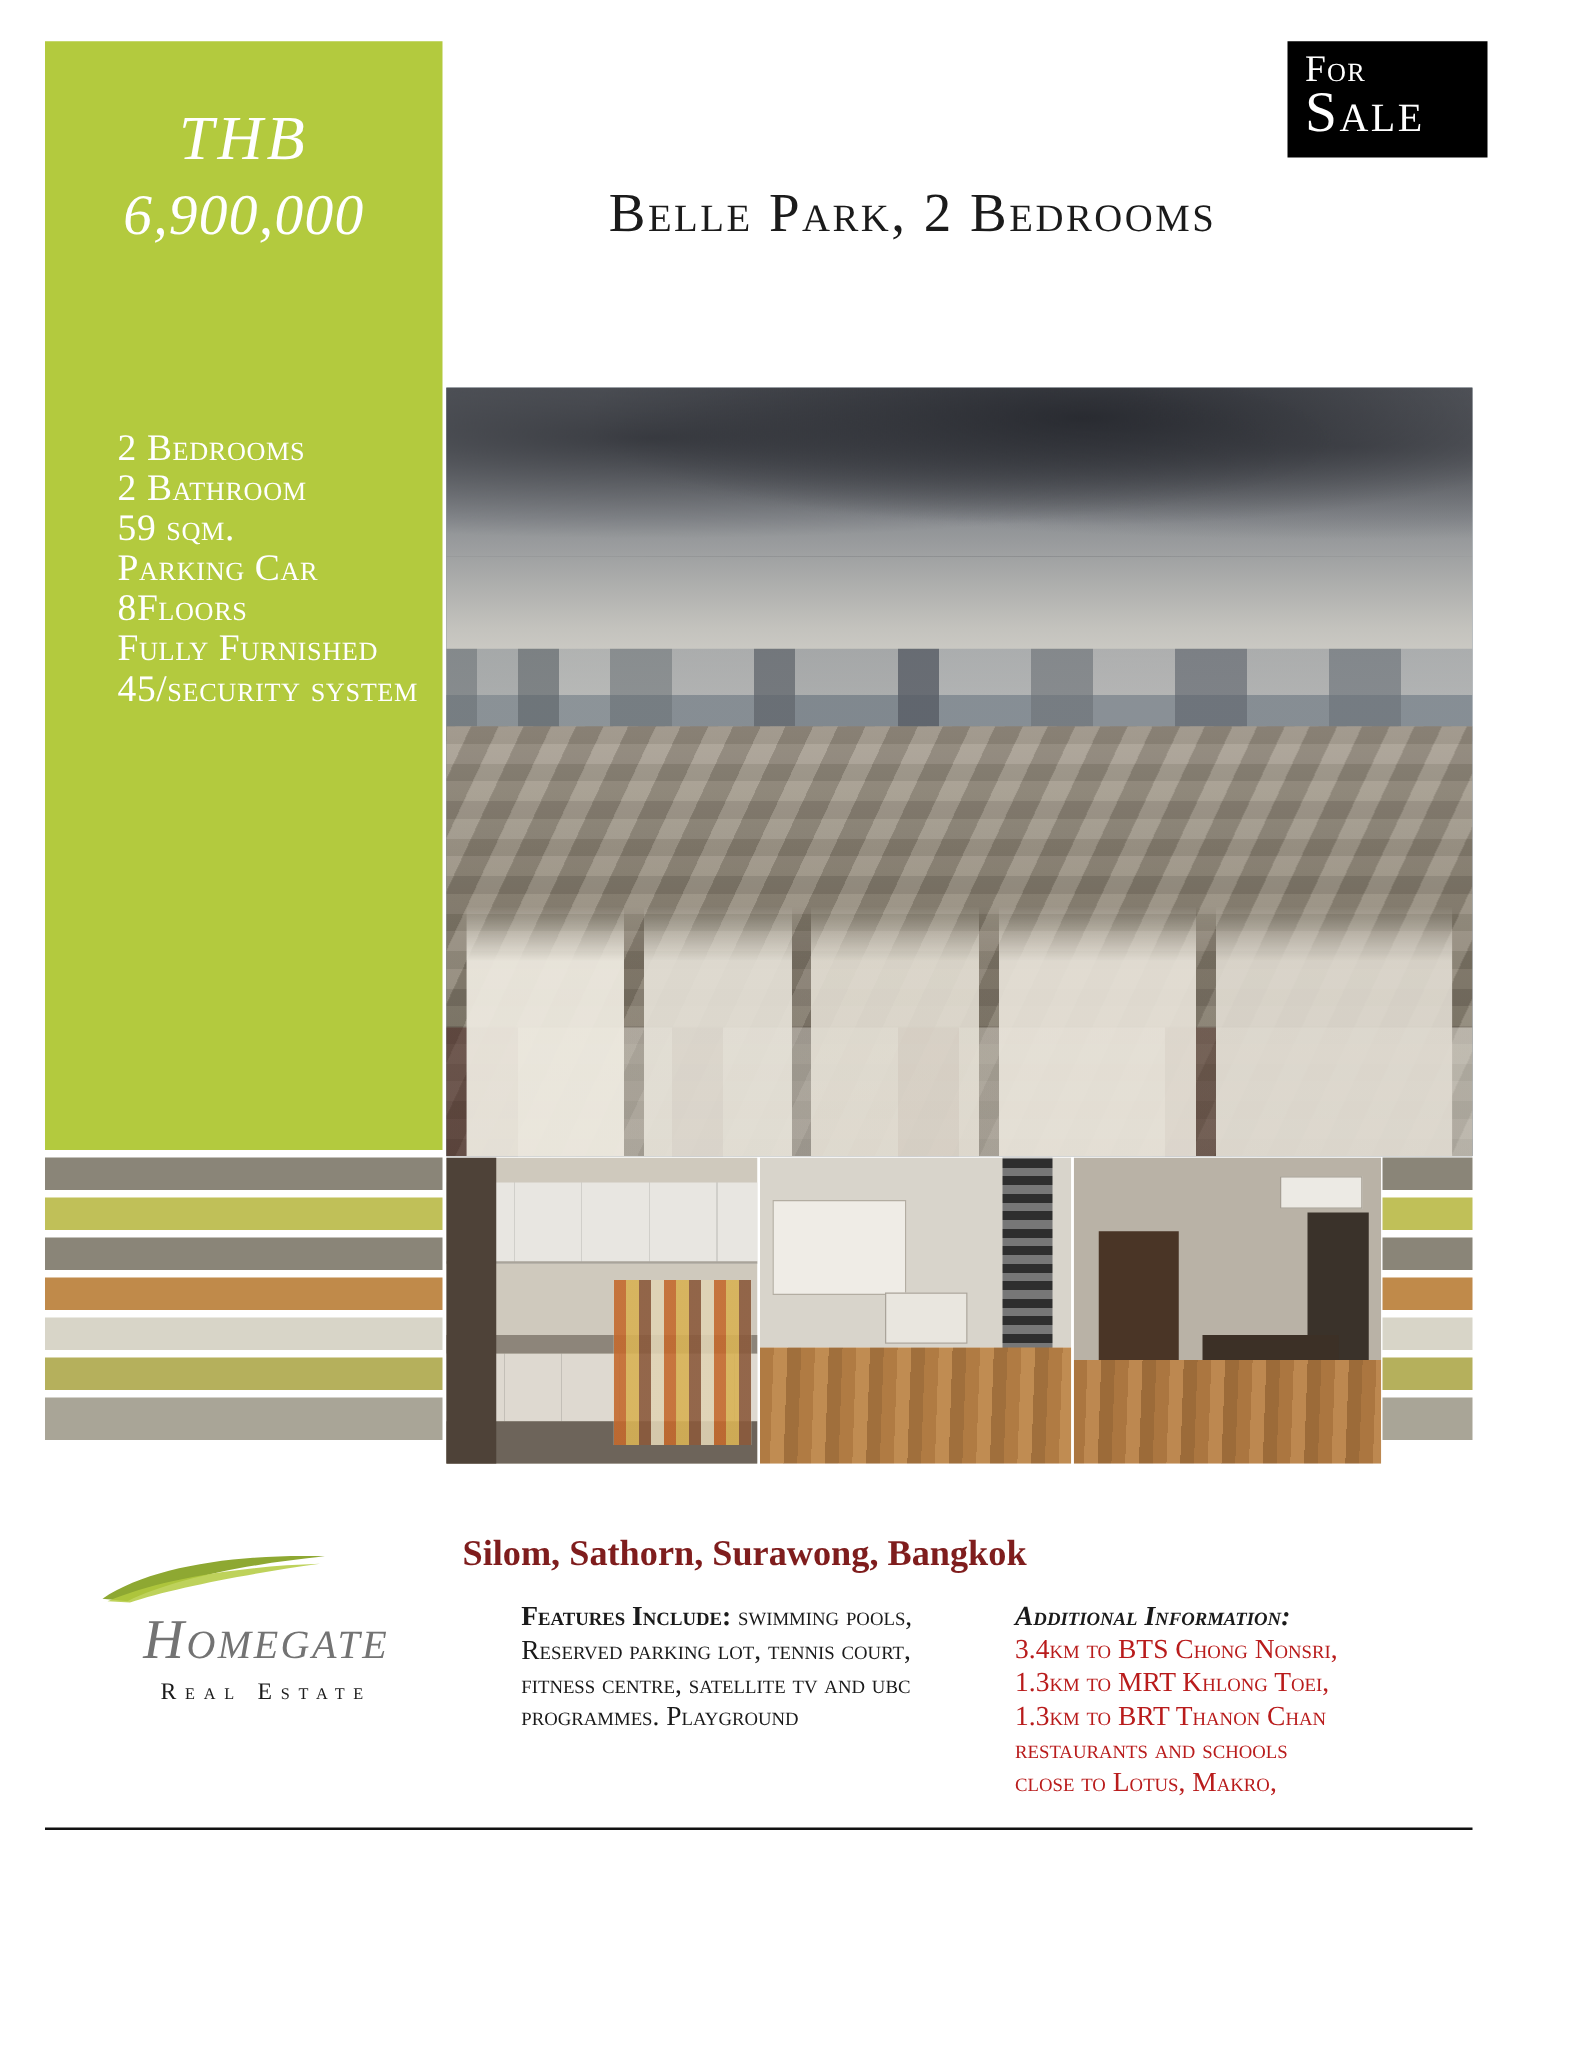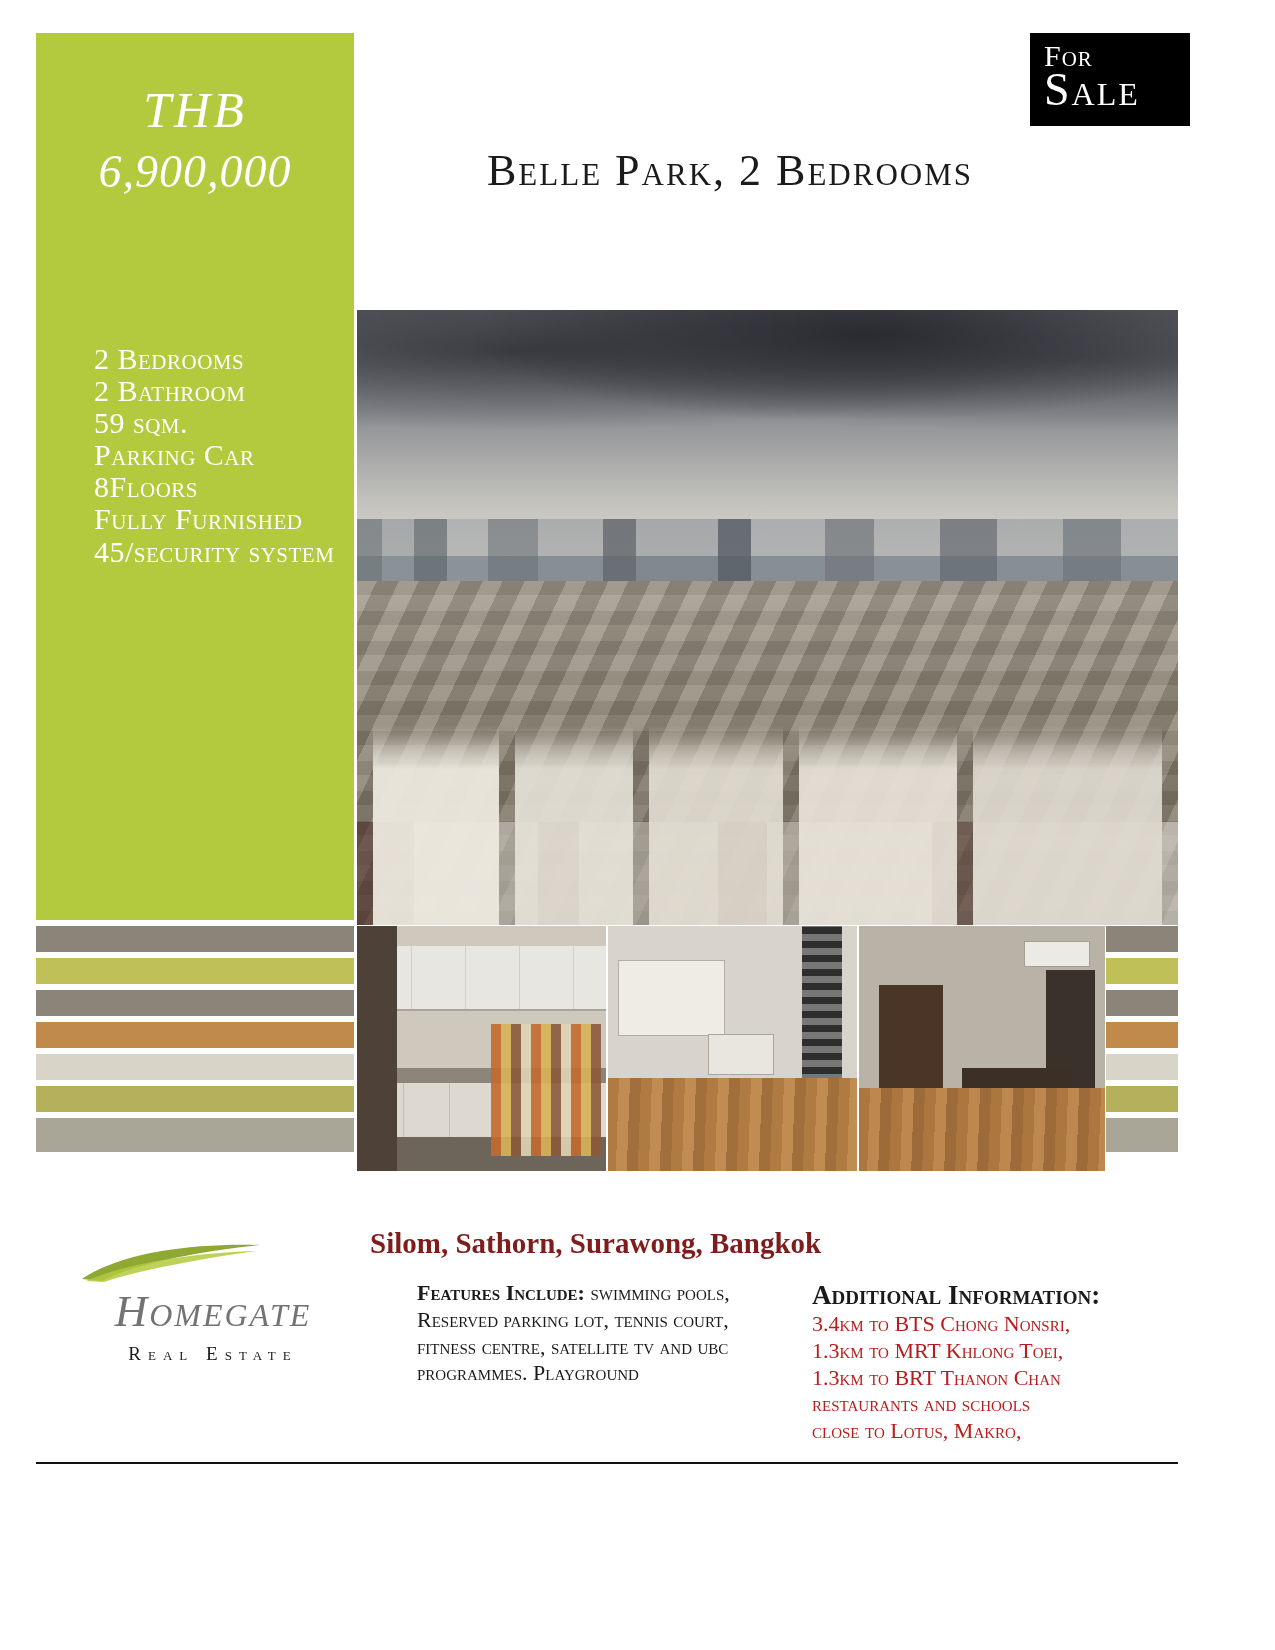--- a/index.html
+++ b/index.html
@@ -234,21 +234,21 @@
     font-size: 45px; letter-spacing: 2px; color: #737373;
     font-variant: small-caps; margin-top: 2px; text-align: center; font-style: italic;
   }
   .logo-sub {
     font-size: 19px; letter-spacing: 7px; color: #1a1a1a;
     font-variant: small-caps; text-align: center; margin-top: 6px;
   }
 
   .features-col { position: absolute; left: 417px; top: 1280px; width: 330px; }
   .addl-col { position: absolute; left: 812px; top: 1280px; width: 340px; }
-  .col-head { font-size: 27px; font-variant: small-caps; font-weight: bold; color: #1a1a1a; }
+  .col-head { font-size: 22px; font-variant: small-caps; font-weight: bold; color: #1a1a1a; font-style: italic; }
   .col-body { font-size: 22px; font-variant: small-caps; color: #b91c1c; line-height: 1.22; }
   .col-inline { font-size: 22px; font-variant: small-caps; color: #1a1a1a; line-height: 1.22; }
   .col-inline b { font-weight: bold; }
 
   .footer-rule {
     position: absolute; left: 36px; top: 1462px; width: 1142px; height: 2px; background: #111;
   }
   .footer-bar { position: absolute; left: 0; top: 1478px; width: 1275px; height: 60px; }
 </style>
 </head>

